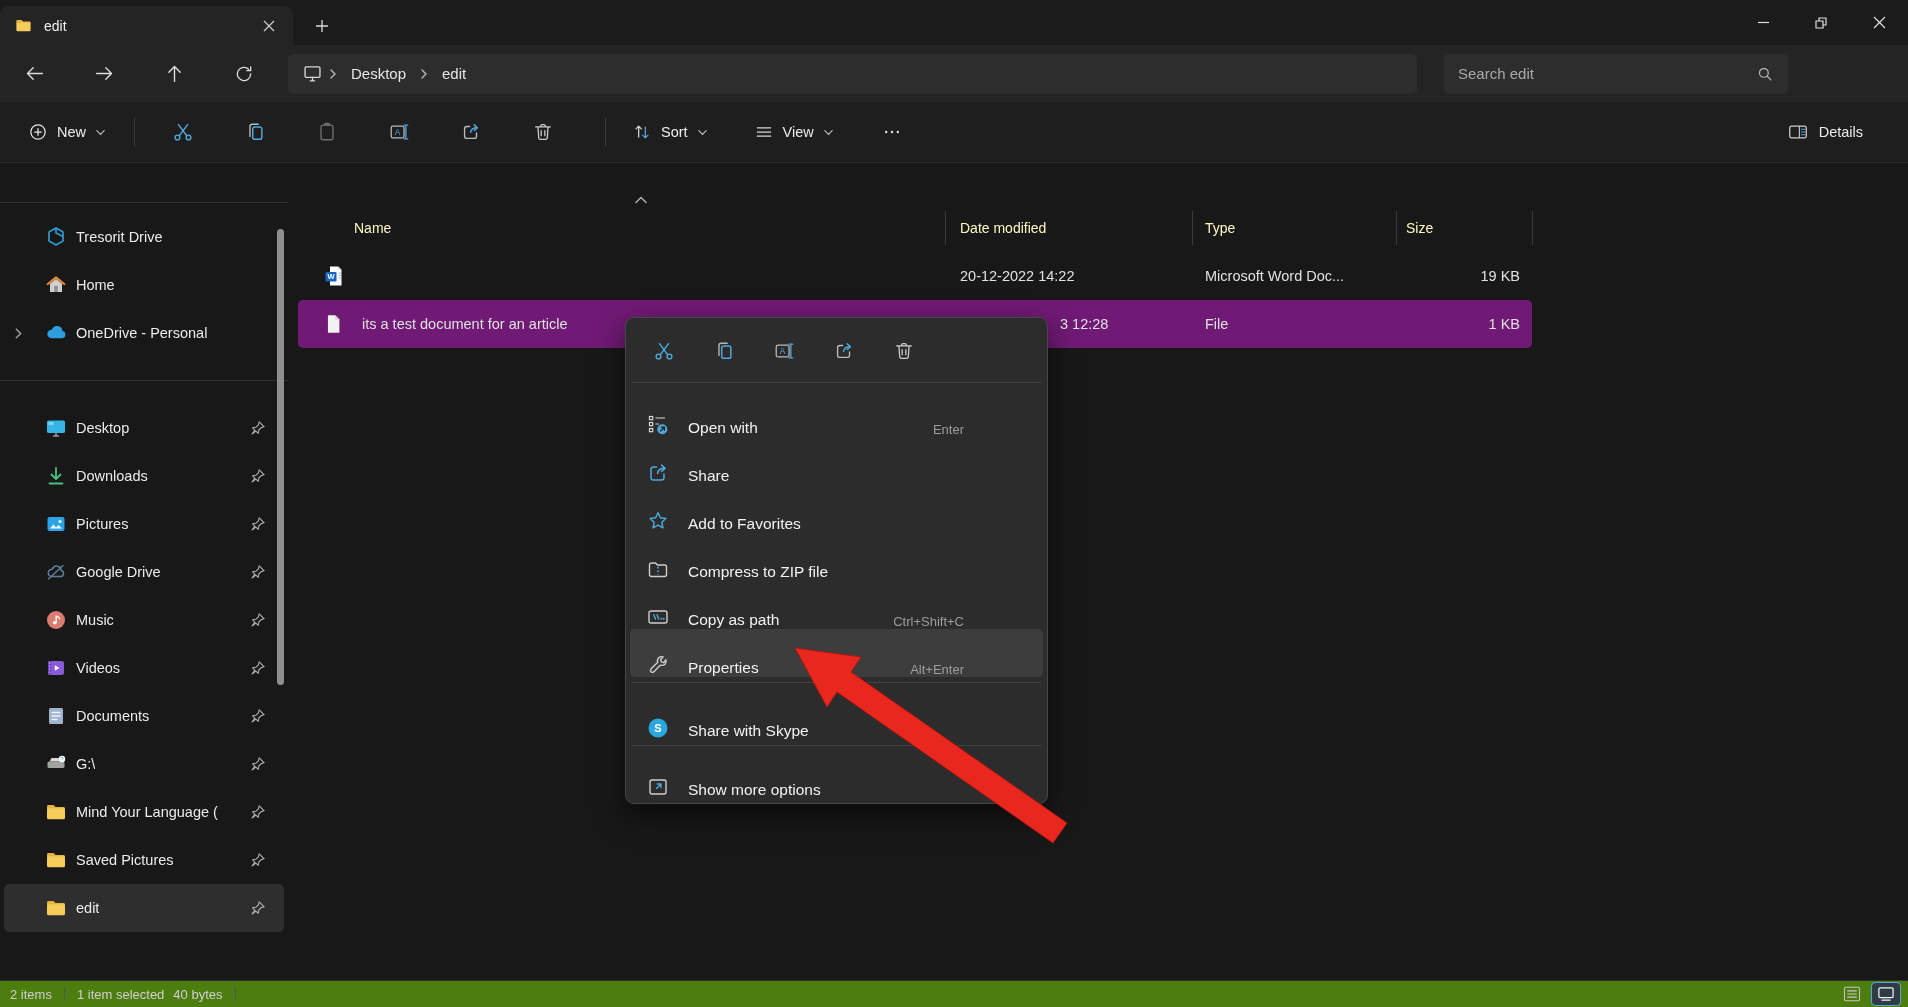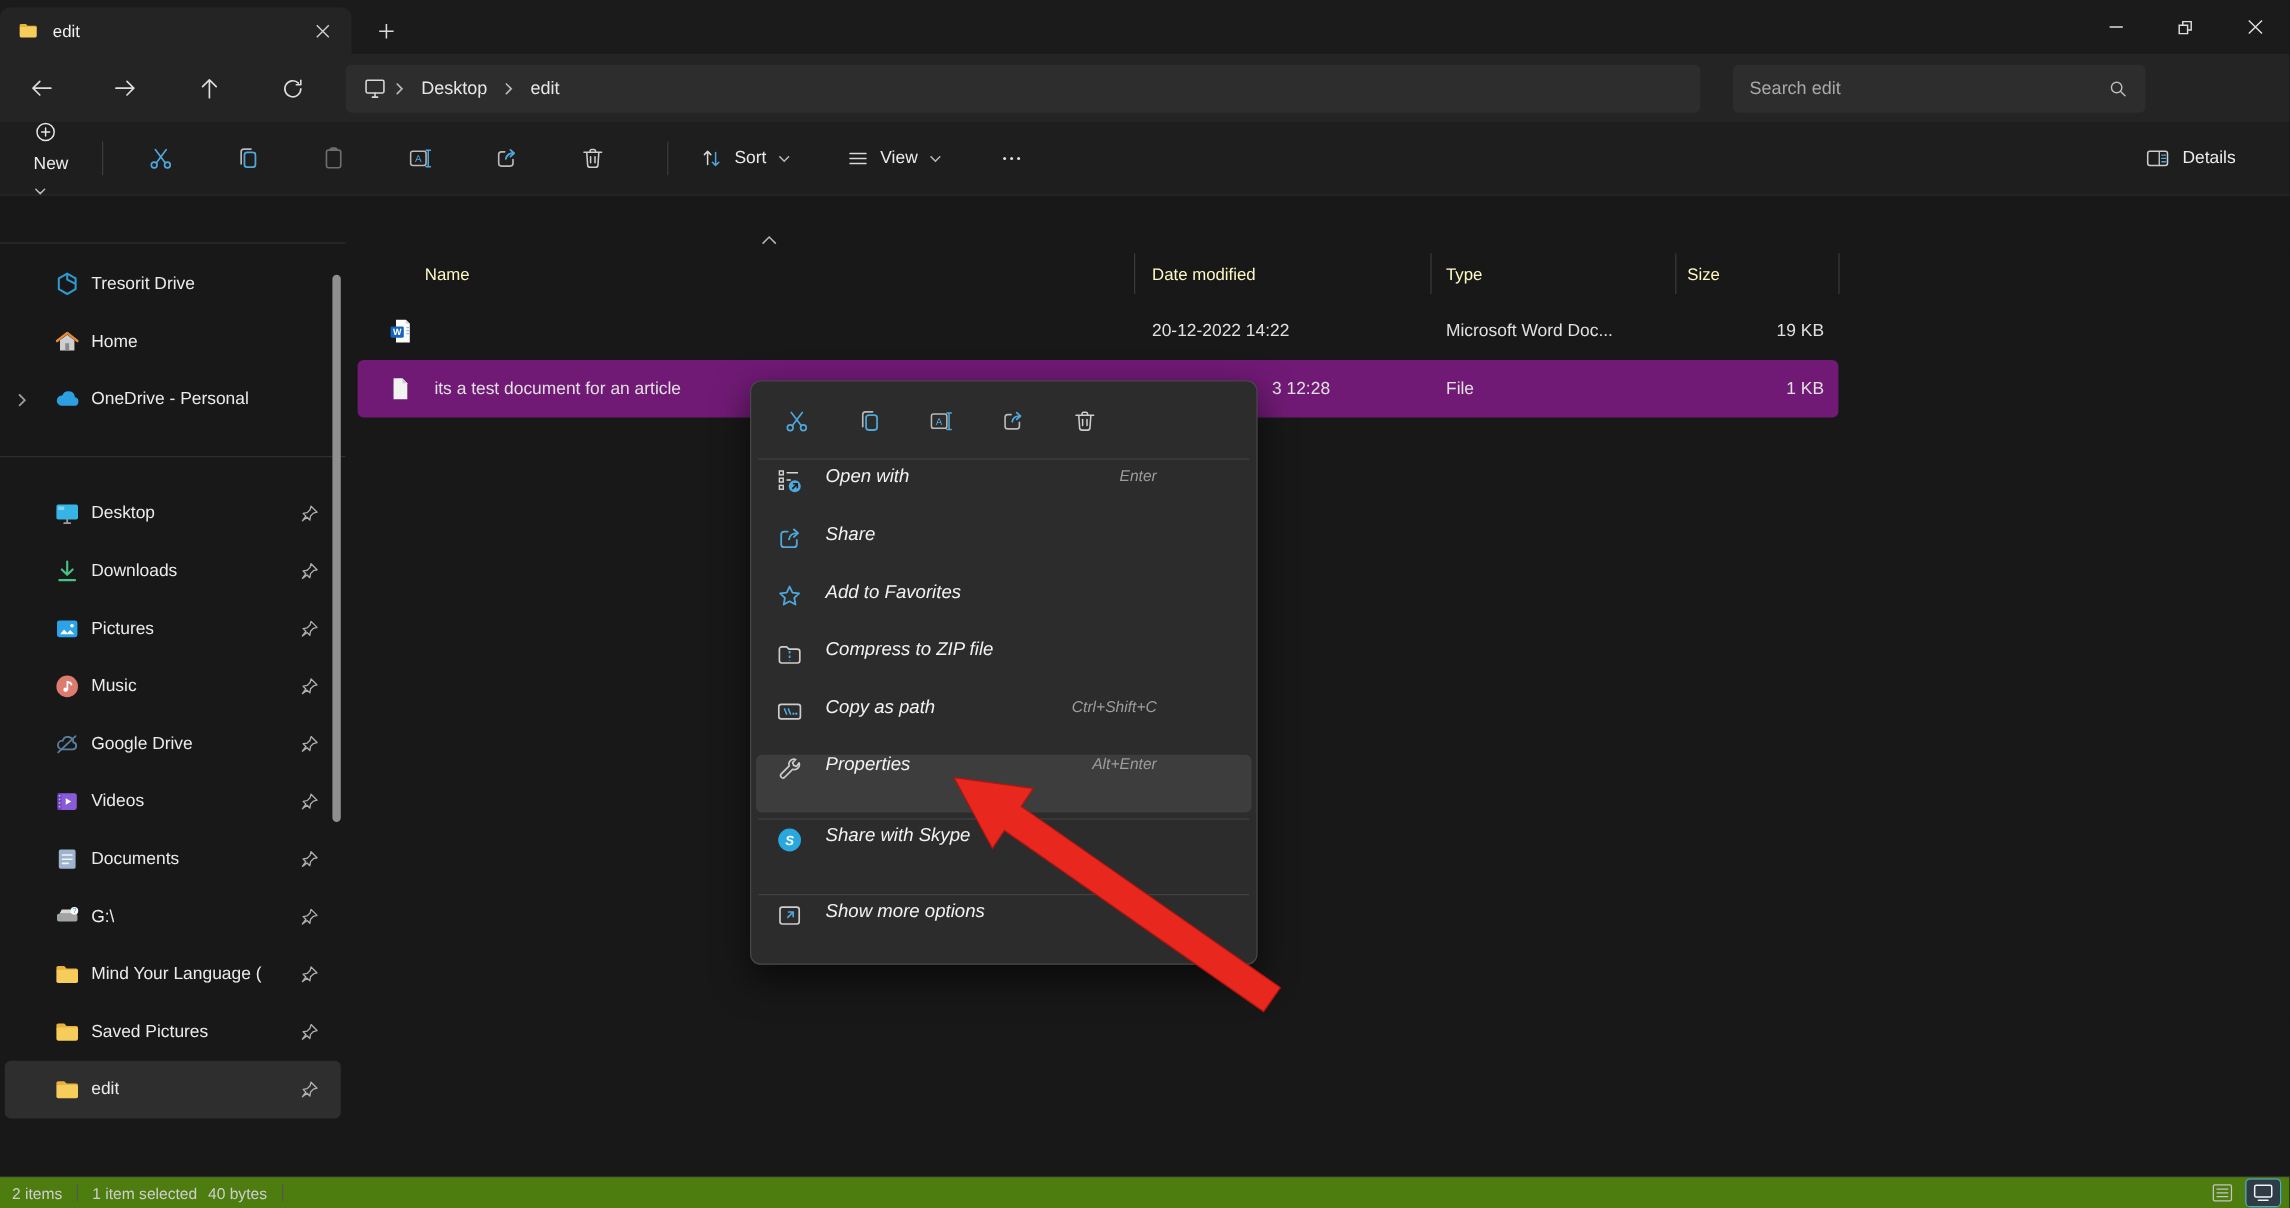--- a/index.html
+++ b/index.html
@@ -29,21 +29,21 @@
                 display:flex; align-items:center; padding:0 14px; font-size:15px; color:#e6e6e6; }
   .crumb-seg { padding:4px 8px; border-radius:4px; }
   .crumb-chev { margin:0 4px; }
   .searchbox { margin-left:27px; width:344px; height:40px; background:#2d2d2d; border-radius:5px;
                display:flex; align-items:center; padding:0 14px; }
   .search-ph { flex:1; font-size:15px; color:#a9a9a9; }
 
   
   .toolbar { position:absolute; left:0; top:102px; width:100%; height:61px; background:#1e1e1e;
              border-bottom:1px solid #2a2a2a; display:flex; align-items:center; }
-  .tb-new { display:flex; align-items:flex-start; gap:9px; padding:8px 14px; margin-left:14px; border-radius:5px;flex-direction:column; }
+  .tb-new { display:flex; align-items:center; gap:9px; padding:8px 14px; margin-left:14px; border-radius:5px; }
   .tb-new-label { font-size:14.5px; color:#ececec; }
   .tb-sep { width:1px; height:28px; background:#3c3c3c; margin:0 14px; }
   .tb-ic { width:48px; height:42px; display:flex; align-items:center; justify-content:center;
            border-radius:5px; margin-right:24px; }
   .tb-ic.first { margin-left:10px; }
   .tb-drop { display:flex; align-items:center; gap:9px; padding:8px 12px; border-radius:5px; margin-right:22px; }
   .tb-drop-label { font-size:14.5px; color:#ececec; }
   .tb-details { position:absolute; right:33px; display:flex; align-items:center; gap:10px;
                 padding:8px 12px; border-radius:5px; }
 
@@ -81,21 +81,21 @@
   .c-date.shift { left:762px; }
 
   
   .ctx { position:absolute; left:625px; top:317px; width:423px; background:#2c2c2c;
          border:1px solid #484848; border-radius:9px; padding:4px;
          box-shadow:0 12px 30px rgba(0,0,0,.6); z-index:10; }
   .ctx-iconrow { display:flex; align-items:center; padding:8px 0 8px 12px; gap:16px; height:58px; }
   .ctx-qa { width:44px; height:42px; display:flex; align-items:center; justify-content:center; border-radius:5px; }
   .ctx-sep { height:1px; background:#424242; margin:2px 2px 6px 2px; }
   .ctx-sep2 { height:1px; background:#424242; margin:5px 2px; }
-  .ctx-item { height:48px; display:flex; align-items:flex-start; padding-left:16px; border-radius:5px;font-style:italic; }
+  .ctx-item { height:48px; display:flex; align-items:flex-end; padding-left:16px; border-radius:5px; }
   .ctx-item.hl { background:#3d3d3d; }
   .ctx-item.tall { height:52px; }
   .ctx-ic { width:24px; margin-right:18px; flex:none; }
   .ctx-label { flex:1; font-size:15.5px; color:#f2f2f2; white-space:nowrap; }
   .ctx-short { font-size:13px; color:#9d9d9d; margin-right:79px; }
 
   .red-arrow { position:absolute; left:780px; top:638px; z-index:20; pointer-events:none; }
 
   
   .statusbar { position:absolute; left:0; top:980px; width:100%; height:27px; background:#4d7c0f;
@@ -393,42 +393,42 @@
       <span class="side-label">Pictures</span>
       <span class="side-pin">
         <svg width="16" height="16" viewBox="0 0 16 16" fill="none" stroke="#c9c9c9" stroke-width="1.1" stroke-linejoin="round">
             <path d="M9.2 1.8l5 5-3 .8-2.4 2.4-.6 3.4-2.3-2.3L2 14l2.9-3.9L2.6 7.8 6 7.2l2.4-2.4z"></path>
           </svg>
       </span>
     </div>
 
     <div class="side-item">
       <span class="side-ic">
+        <svg width="24" height="24" viewBox="0 0 24 24" fill="none" stroke="#5b7e9e" stroke-width="1.5" stroke-linecap="round">
+            <path d="M7.5 16.5h9a3 3 0 0 0 .6-5.94A4.5 4.5 0 0 0 8.3 9.3 3.6 3.6 0 0 0 7.5 16.5z"></path>
+            <path d="M4.5 19L19 5.5"></path>
+          </svg>
+      </span>
+      <span class="side-label">Google Drive</span>
+      <span class="side-pin">
+        <svg width="16" height="16" viewBox="0 0 16 16" fill="none" stroke="#c9c9c9" stroke-width="1.1" stroke-linejoin="round">
+            <path d="M9.2 1.8l5 5-3 .8-2.4 2.4-.6 3.4-2.3-2.3L2 14l2.9-3.9L2.6 7.8 6 7.2l2.4-2.4z"></path>
+          </svg>
+      </span>
+    </div>
+
+    <div class="side-item">
+      <span class="side-ic">
         <svg width="24" height="24" viewBox="0 0 24 24">
             <circle cx="12" cy="12" r="9" fill="#dd7b6f"></circle>
             <circle cx="10.6" cy="14.8" r="1.8" fill="#fff"></circle>
             <path d="M12.2 14.8V8.2c1.8.2 3 1 3.4 2.4" fill="none" stroke="#fff" stroke-width="1.4" stroke-linecap="round"></path>
           </svg>
       </span>
       <span class="side-label">Music</span>
-      <span class="side-pin">
-        <svg width="16" height="16" viewBox="0 0 16 16" fill="none" stroke="#c9c9c9" stroke-width="1.1" stroke-linejoin="round">
-            <path d="M9.2 1.8l5 5-3 .8-2.4 2.4-.6 3.4-2.3-2.3L2 14l2.9-3.9L2.6 7.8 6 7.2l2.4-2.4z"></path>
-          </svg>
-      </span>
-    </div>
-
-    <div class="side-item">
-      <span class="side-ic">
-        <svg width="24" height="24" viewBox="0 0 24 24" fill="none" stroke="#5b7e9e" stroke-width="1.5" stroke-linecap="round">
-            <path d="M7.5 16.5h9a3 3 0 0 0 .6-5.94A4.5 4.5 0 0 0 8.3 9.3 3.6 3.6 0 0 0 7.5 16.5z"></path>
-            <path d="M4.5 19L19 5.5"></path>
-          </svg>
-      </span>
-      <span class="side-label">Google Drive</span>
       <span class="side-pin">
         <svg width="16" height="16" viewBox="0 0 16 16" fill="none" stroke="#c9c9c9" stroke-width="1.1" stroke-linejoin="round">
             <path d="M9.2 1.8l5 5-3 .8-2.4 2.4-.6 3.4-2.3-2.3L2 14l2.9-3.9L2.6 7.8 6 7.2l2.4-2.4z"></path>
           </svg>
       </span>
     </div>
 
     <div class="side-item">
       <span class="side-ic">
         <svg width="24" height="24" viewBox="0 0 24 24">

